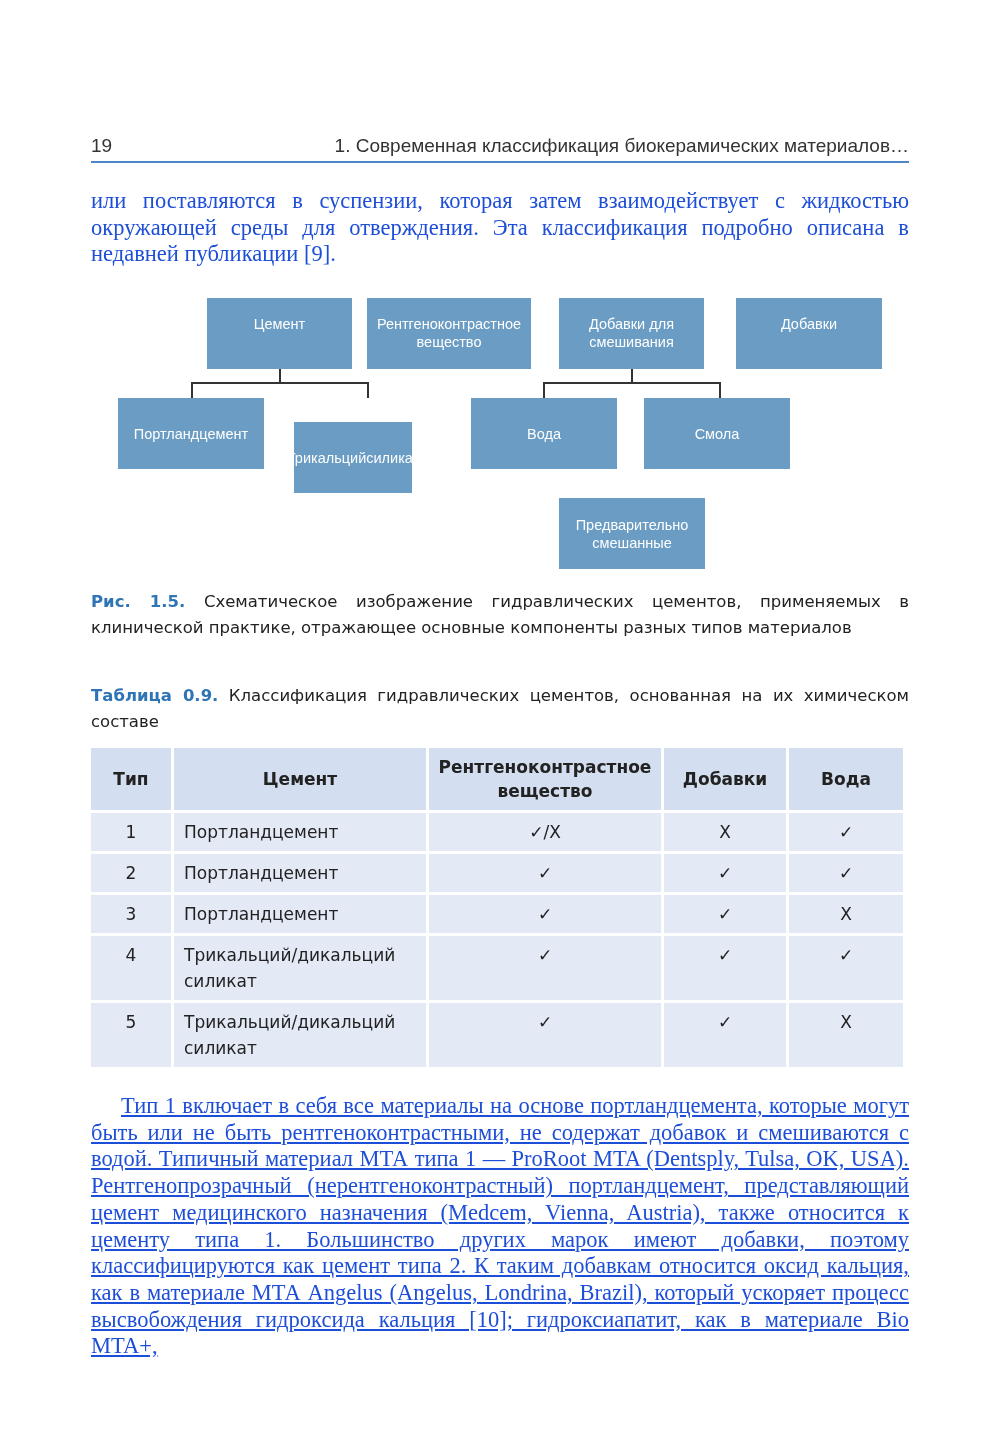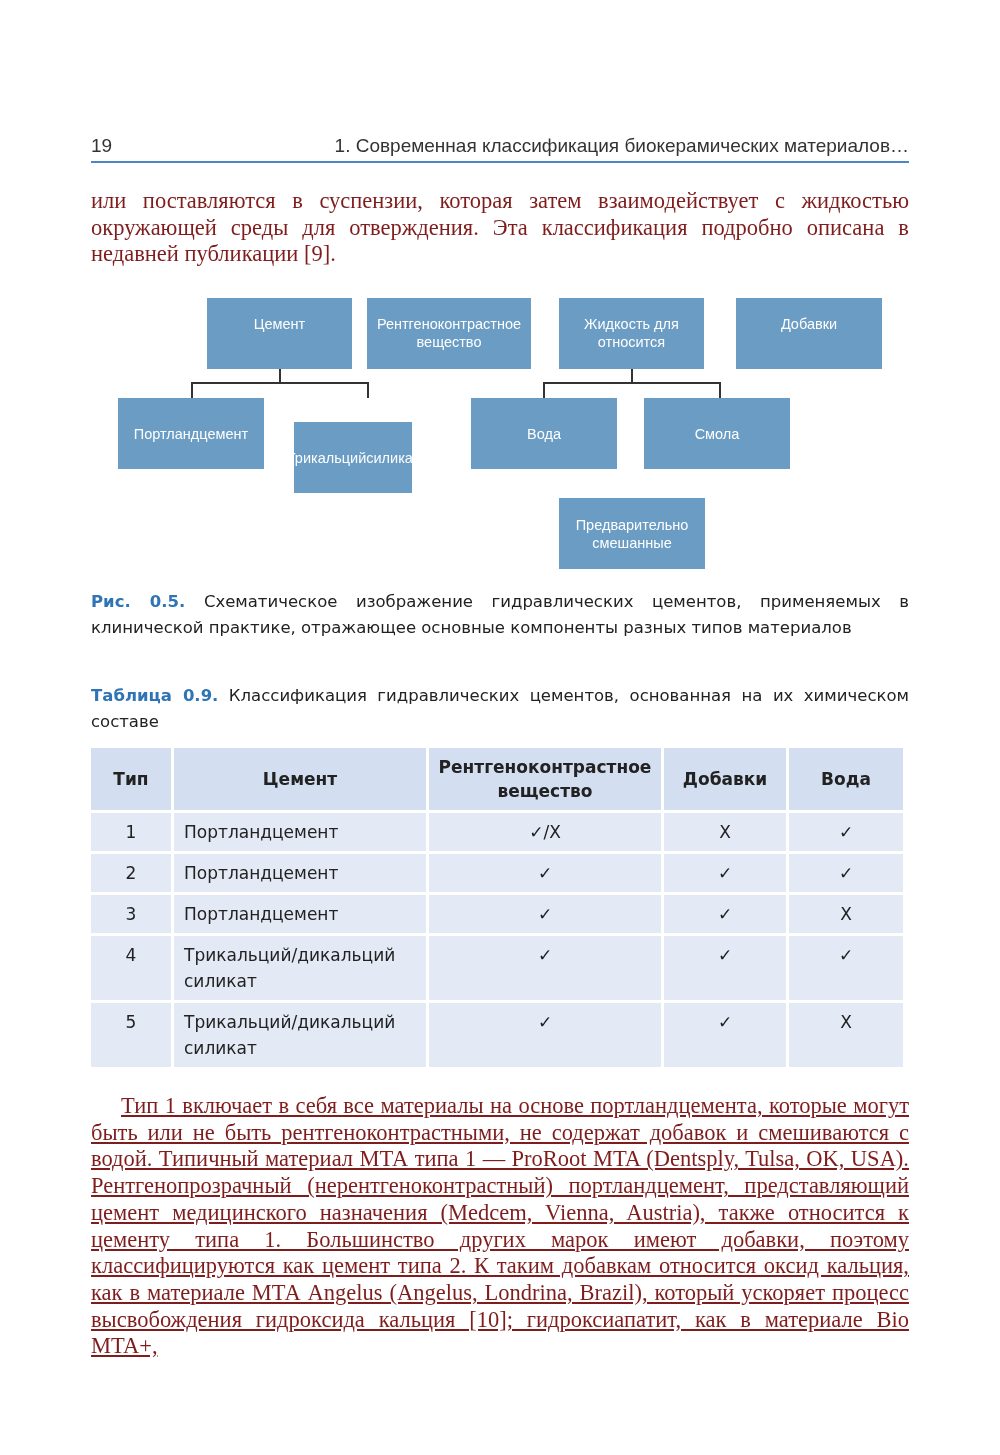--- a/index.html
+++ b/index.html
@@ -1,20 +1,20 @@
 <!DOCTYPE html>
 <html><head>
   <meta charset="utf-8">
   <style>
     html, body { margin: 0; padding: 0; background: #ffffff; }
     body { width: 1000px; height: 1455px; position: relative; overflow: hidden; color: #1a1a1a; }
     .page-header { position: absolute; left: 91px; top: 133px; width: 818px; height: 28px; border-bottom: 2px solid #4a86c8; font-family: "Liberation Sans", sans-serif; font-size: 19px; color: #333; }
     .page-header .page-num { position: absolute; left: 0; top: 2px; }
     .page-header .running-title { position: absolute; right: 0; top: 2px; white-space: nowrap; }
-    .body-text { position: absolute; left: 91px; width: 818px; font-family: "Liberation Serif", serif; font-size: 22.5px; line-height: 26.7px; text-align: justify; color: #7f1d1d; }
+    .body-text { position: absolute; left: 91px; width: 818px; font-family: "Liberation Serif", serif; font-size: 22.5px; line-height: 26.7px; text-align: justify; color: #1d4ed8; }
     .body-text p { margin: 0; }
     .body-text .indent { text-indent: 30px; }
     .intro { top: 188px; }
     .diagram { position: absolute; left: 0; top: 0; width: 1000px; height: 600px; pointer-events: none; }
     .node { position: absolute; background: #6a9cc4; color: #ffffff; font-family: "Liberation Sans", sans-serif; font-size: 14.5px; text-align: center; line-height: 18px; box-sizing: border-box; display: flex; justify-content: center; pointer-events: auto; }
     .node.top { align-items: flex-start; padding-top: 17px; }
     .node.mid { align-items: center; }
     .connector { position: absolute; background: #333; }
     .caption { position: absolute; left: 91px; width: 818px; font-family: "DejaVu Sans", sans-serif; font-size: 16.5px; line-height: 26px; text-align: justify; color: #222; }
     .caption .label { color: #2f74b5; font-weight: bold; }
@@ -41,21 +41,21 @@
 
 <div class="diagram">
 
   <div class="node top" style="left:207px;top:298px;width:145px;height:71px;">
       <span>Цемент</span>
     </div>
   <div class="node top" style="left:367px;top:298px;width:164px;height:71px;">
       <span style="width:150px">Рентгеноконтрастное вещество</span>
     </div>
   <div class="node top" style="left:559px;top:298px;width:145px;height:71px;">
-      <span style="width:130px">Жидкость для относится</span>
+      <span style="width:130px">Добавки для смешивания</span>
     </div>
   <div class="node top" style="left:736px;top:298px;width:146px;height:71px;">
       <span>Добавки</span>
     </div>
 
   <div class="connector" style="left:279px;top:369px;width:2px;height:14px;"></div>
   <div class="connector" style="left:191px;top:382px;width:178px;height:2px;"></div>
   <div class="connector" style="left:191px;top:382px;width:2px;height:16px;"></div>
   <div class="connector" style="left:367px;top:382px;width:2px;height:16px;"></div>
 
@@ -76,21 +76,21 @@
   <div class="node mid" style="left:644px;top:398px;width:146px;height:71px;text-align:right;">
       <span>Смола</span>
     </div>
 
   <div class="node mid" style="left:559px;top:498px;width:146px;height:71px;">
       <span style="width:120px">Предварительно смешанные</span>
     </div>
 </div>
 
 <div class="caption fig-caption">
-  <span class="label">Рис. 0.5.</span><span> Схематическое изображение гидравлических цементов, применяемых в клинической практике, отражающее основные компоненты разных типов материалов</span>
+  <span class="label">Рис. 1.5.</span><span> Схематическое изображение гидравлических цементов, применяемых в клинической практике, отражающее основные компоненты разных типов материалов</span>
 </div>
 
 <div class="caption table-caption">
   <span class="label">Таблица 0.9.</span><span> Классификация гидравлических цементов, основанная на их химическом составе</span>
 </div>
 
 <table class="data">
   <thead>
     <tr>
       <th style="width:60px">Тип</th>

